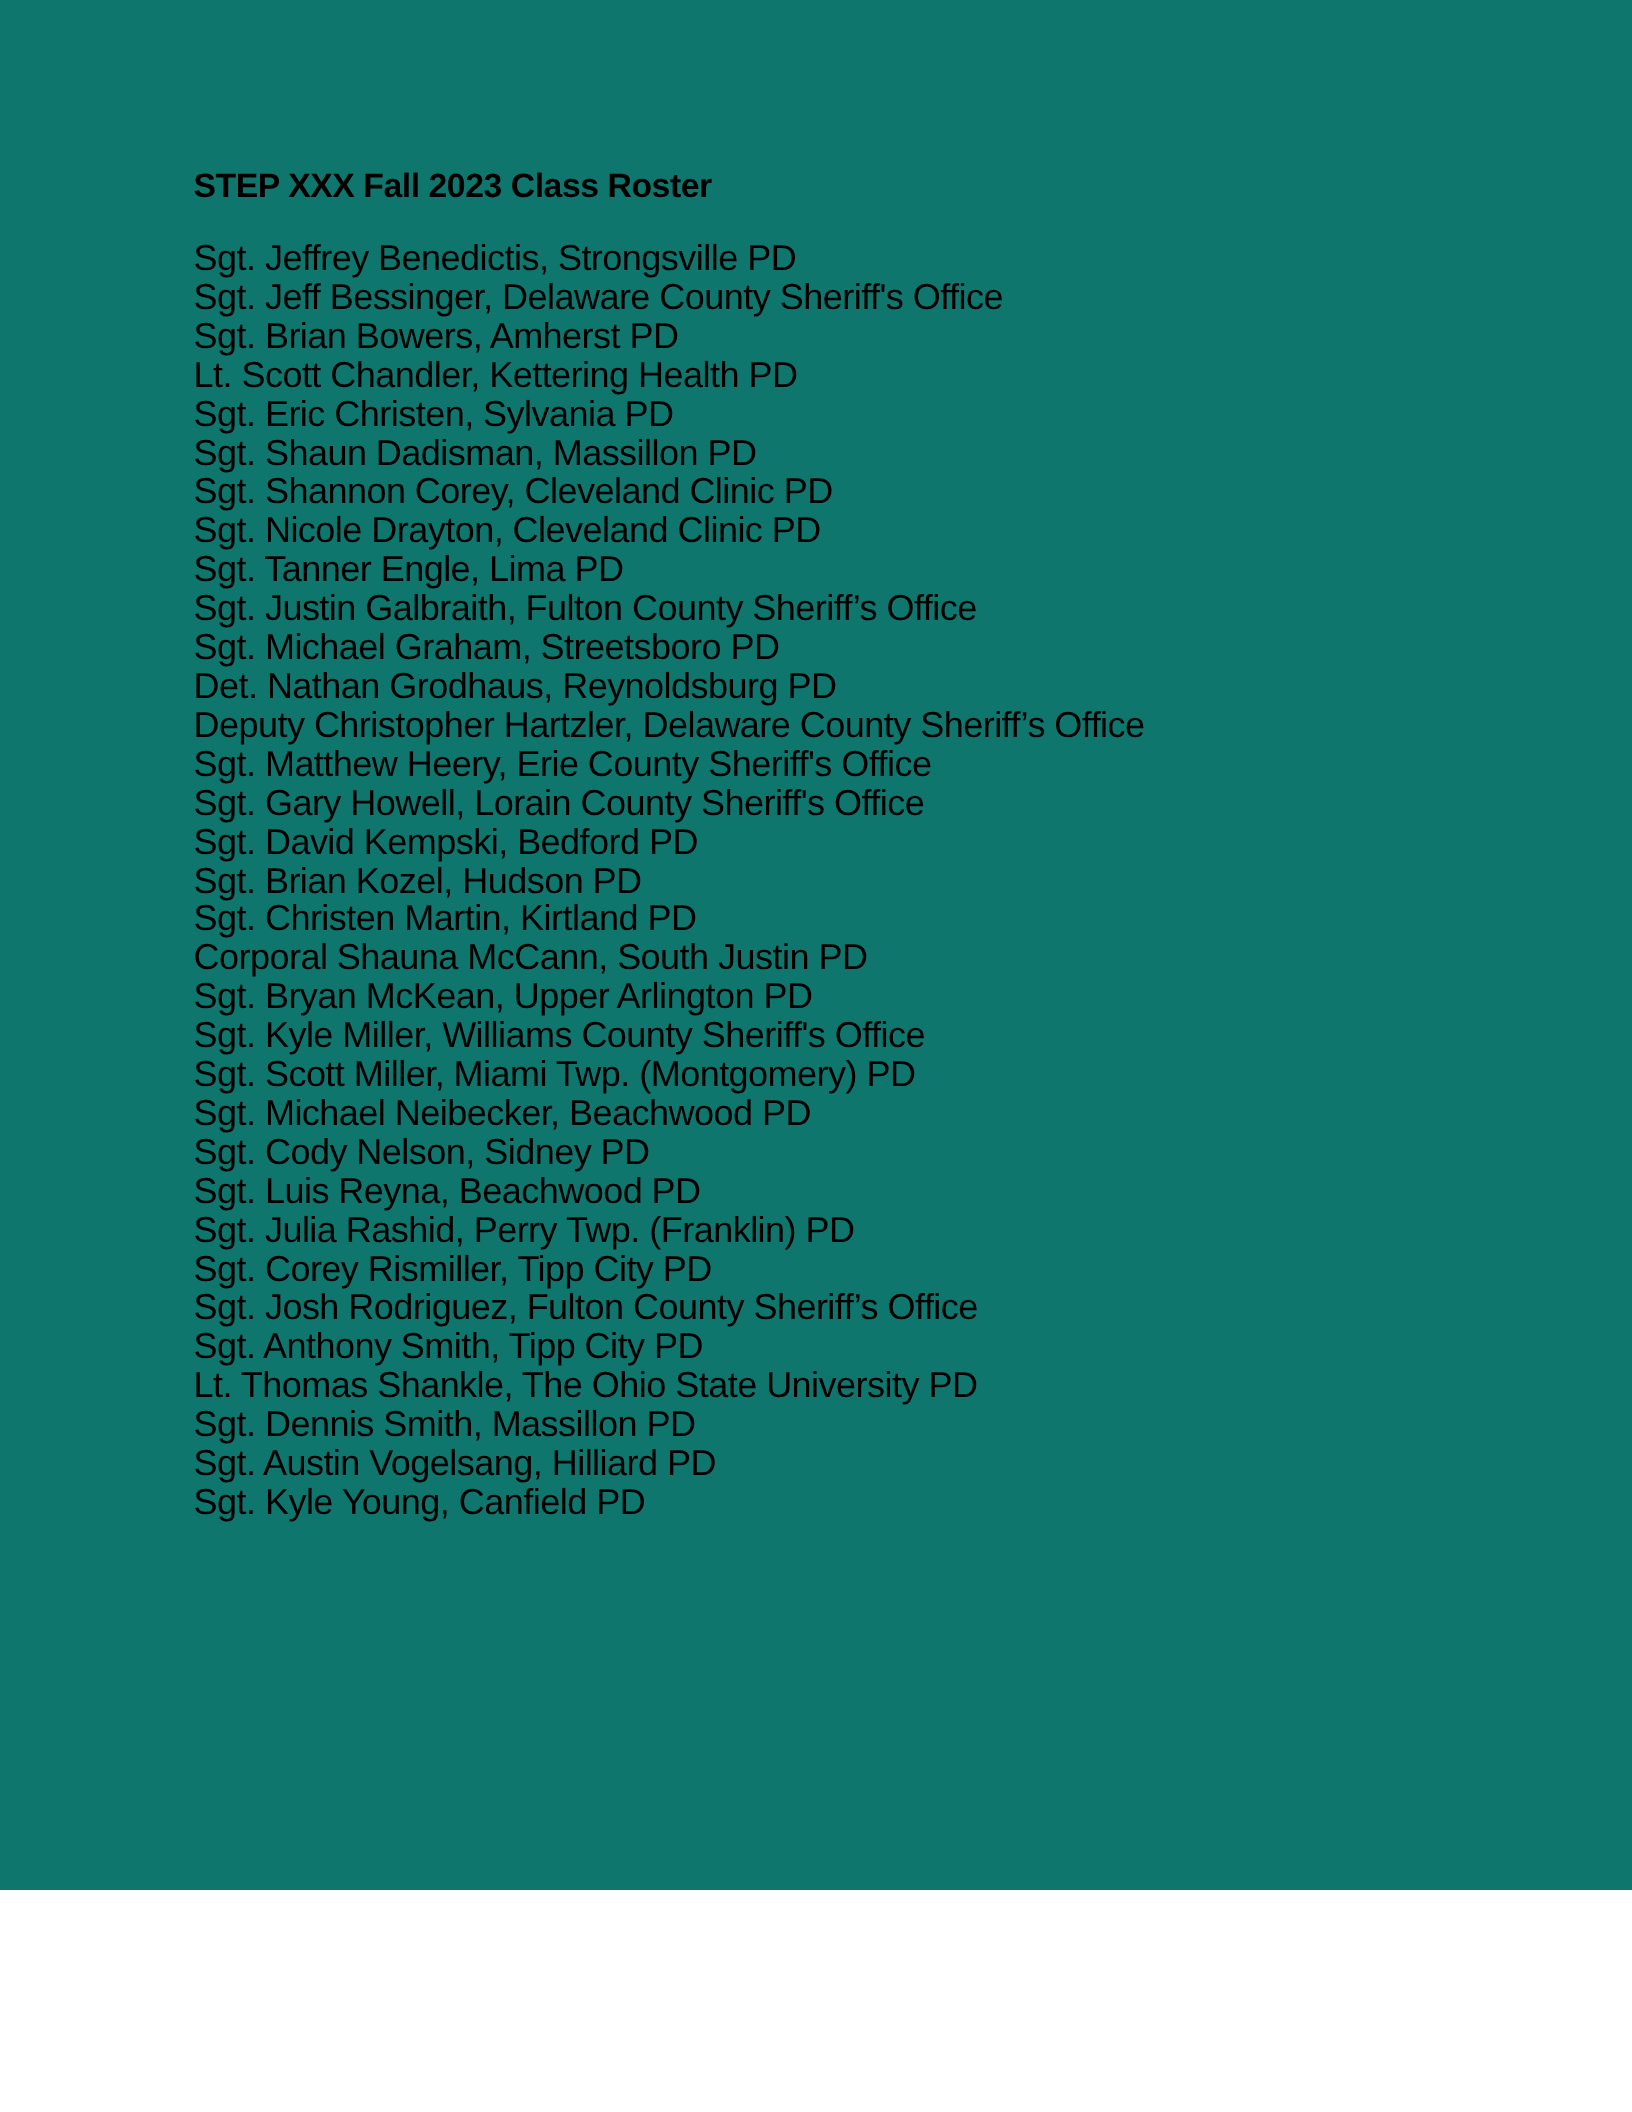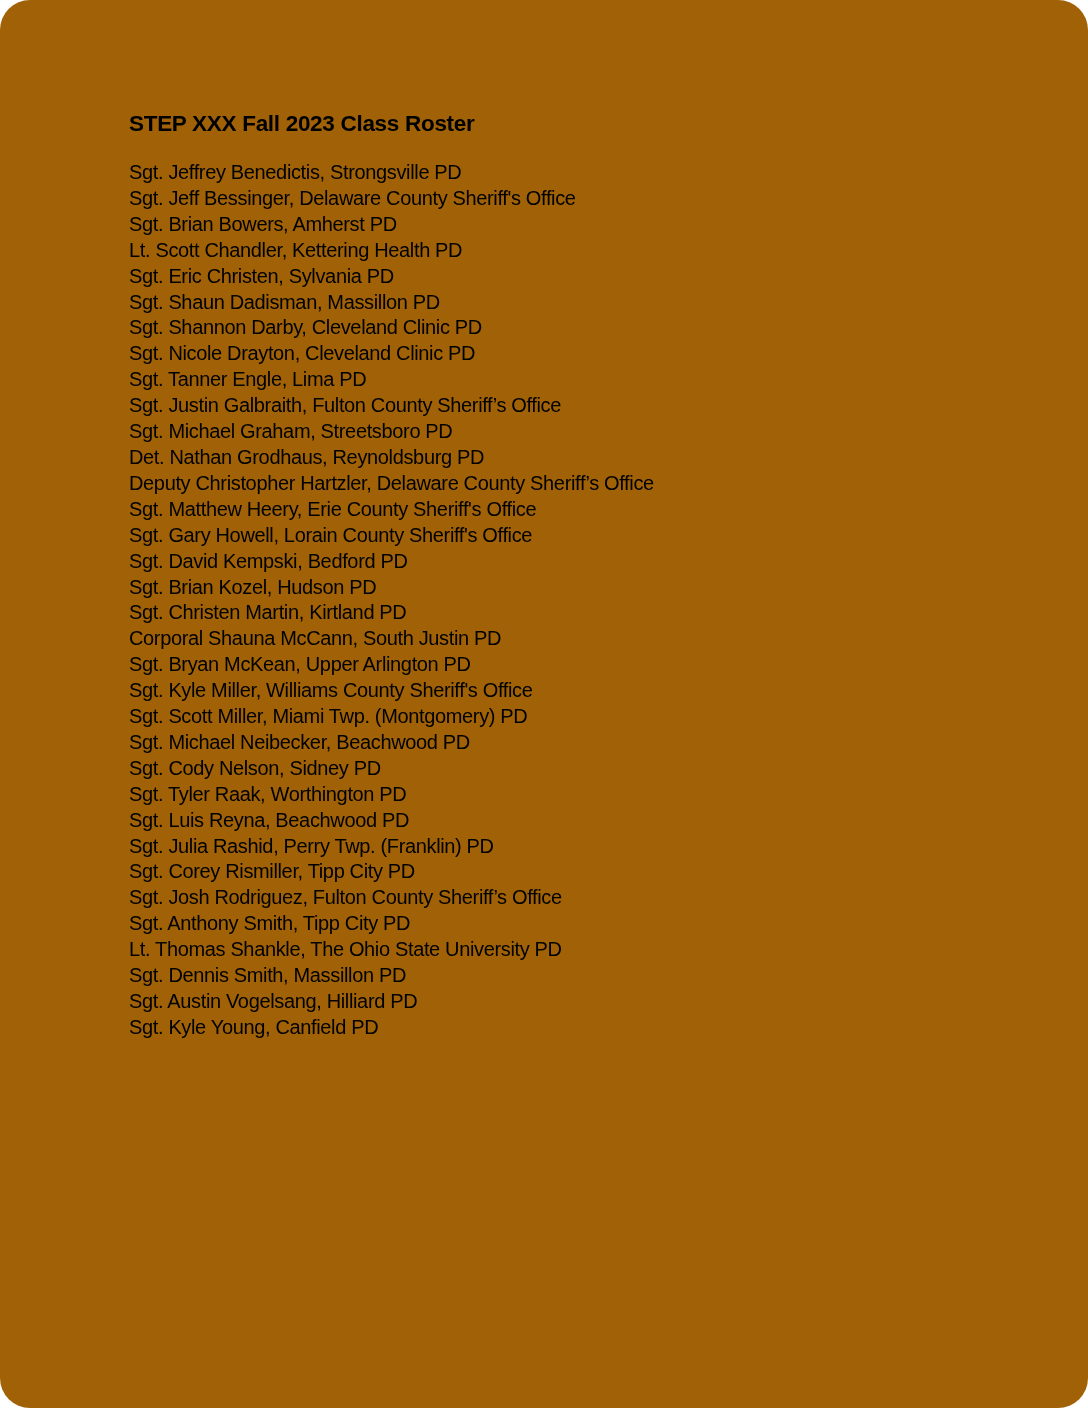--- a/index.html
+++ b/index.html
@@ -3,46 +3,45 @@
 <meta charset="utf-8">
 <style>
   html, body {
     margin: 0;
     padding: 0;
     background: #ffffff;
   }
   .page {
     position: relative;
     width: 1088px;
-    height: 1408px;
-    background: #a16207;
+    height: 1260px;
+    background: #0f766e;
     font-family: "Liberation Sans", sans-serif;
     color: #000000;
     overflow: hidden;
-    border-radius: 30px;
   }
   .content {
     position: absolute;
     left: 129px;
     top: 111px;
     width: 830px;
   }
   .doc-title {
     margin: 0 0 23px 0;
     font-size: 22.5px;
     font-weight: 700;
     line-height: 26px;
     letter-spacing: -0.3px;
     color: #000000;
   }
   .roster {
     list-style: none;
     margin: 0;
     padding: 0;
-    font-size: 20px;
+    font-size: 24px;
     line-height: 25.9px;
     letter-spacing: -0.35px;
     color: #000000;
   }
   .roster li {
     white-space: nowrap;
   }
 </style>
 </head>
 <body>
@@ -50,39 +49,38 @@
 <div class="page">
   <div class="content">
     <h1 class="doc-title">STEP XXX Fall 2023 Class Roster</h1>
     <ul class="roster">
         <li>Sgt. Jeffrey Benedictis, Strongsville PD</li>
         <li>Sgt. Jeff Bessinger, Delaware County Sheriff's Office</li>
         <li>Sgt. Brian Bowers, Amherst PD</li>
         <li>Lt. Scott Chandler, Kettering Health PD</li>
         <li>Sgt. Eric Christen, Sylvania PD</li>
         <li>Sgt. Shaun Dadisman, Massillon PD</li>
-        <li>Sgt. Shannon Darby, Cleveland Clinic PD</li>
+        <li>Sgt. Shannon Corey, Cleveland Clinic PD</li>
         <li>Sgt. Nicole Drayton, Cleveland Clinic PD</li>
         <li>Sgt. Tanner Engle, Lima PD</li>
         <li>Sgt. Justin Galbraith, Fulton County Sheriff’s Office</li>
         <li>Sgt. Michael Graham, Streetsboro PD</li>
         <li>Det. Nathan Grodhaus, Reynoldsburg PD</li>
         <li>Deputy Christopher Hartzler, Delaware County Sheriff’s Office</li>
         <li>Sgt. Matthew Heery, Erie County Sheriff's Office</li>
         <li>Sgt. Gary Howell, Lorain County Sheriff's Office</li>
         <li>Sgt. David Kempski, Bedford PD</li>
         <li>Sgt. Brian Kozel, Hudson PD</li>
         <li>Sgt. Christen Martin, Kirtland PD</li>
         <li>Corporal Shauna McCann, South Justin PD</li>
         <li>Sgt. Bryan McKean, Upper Arlington PD</li>
         <li>Sgt. Kyle Miller, Williams County Sheriff's Office</li>
         <li>Sgt. Scott Miller, Miami Twp. (Montgomery) PD</li>
         <li>Sgt. Michael Neibecker, Beachwood PD</li>
         <li>Sgt. Cody Nelson, Sidney PD</li>
-        <li>Sgt. Tyler Raak, Worthington PD</li>
         <li>Sgt. Luis Reyna, Beachwood PD</li>
         <li>Sgt. Julia Rashid, Perry Twp. (Franklin) PD</li>
         <li>Sgt. Corey Rismiller, Tipp City PD</li>
         <li>Sgt. Josh Rodriguez, Fulton County Sheriff’s Office</li>
         <li>Sgt. Anthony Smith, Tipp City PD</li>
         <li>Lt. Thomas Shankle, The Ohio State University PD</li>
         <li>Sgt. Dennis Smith, Massillon PD</li>
         <li>Sgt. Austin Vogelsang, Hilliard PD</li>
         <li>Sgt. Kyle Young, Canfield PD</li>
       </ul>

